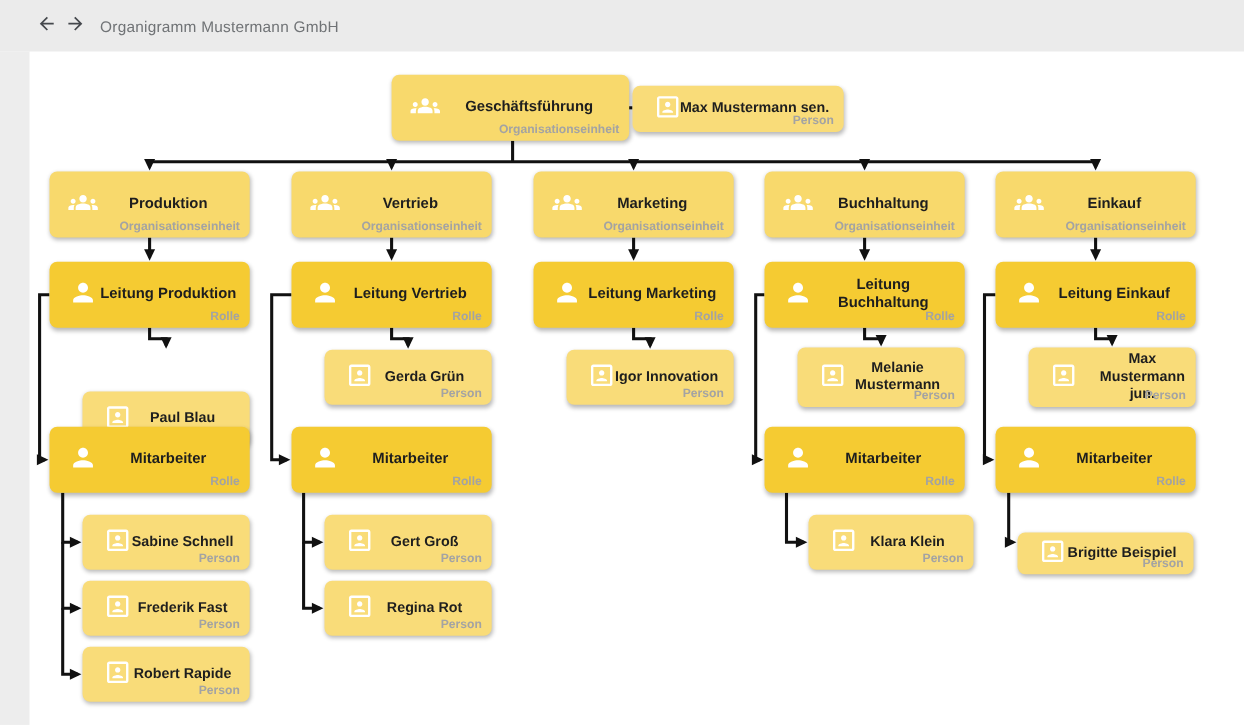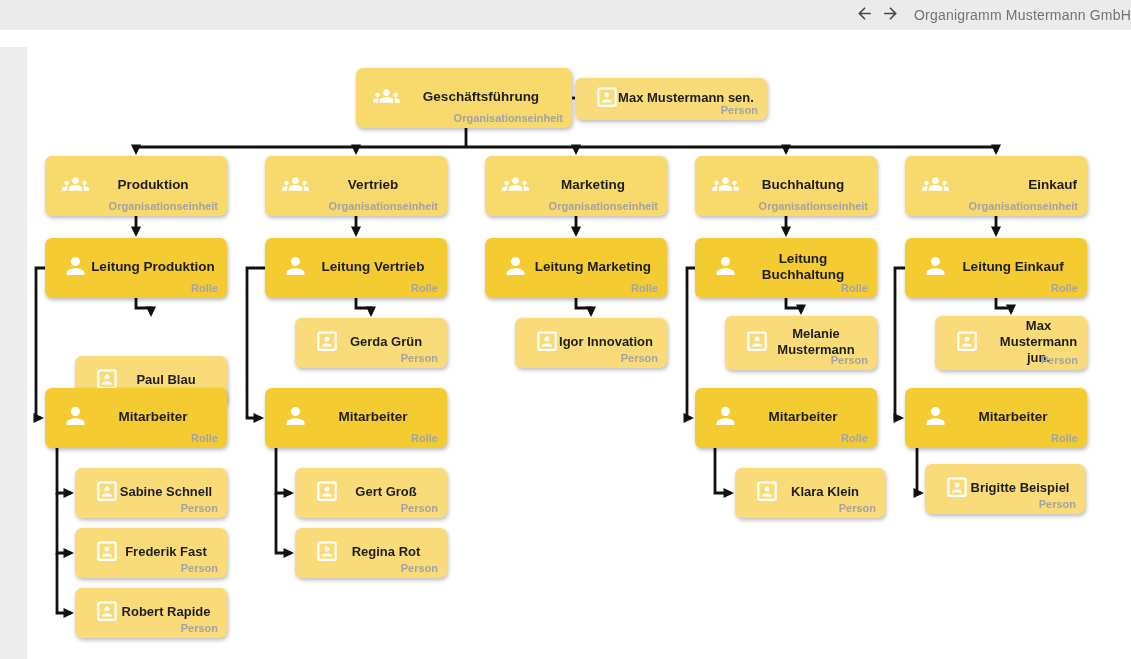--- a/index.html
+++ b/index.html
@@ -3,22 +3,22 @@
 <meta charset="utf-8">
 <style>
   html,body{margin:0;padding:0;}
   body{
     width:1131px;height:659px;position:relative;overflow:hidden;
     background:#ffffff;font-family:"Liberation Sans",sans-serif;
     -webkit-font-smoothing:antialiased;
   }
   
   .header{
-    position:absolute;left:0;top:0;width:1131px;height:30px;
-    background:#ebebeb;display:flex;align-items:center;justify-content:flex-end;
+    position:absolute;left:0;top:0;width:1131px;height:47px;
+    background:#ebebeb;display:flex;align-items:center;
   }
   .nav-btn{
     width:22px;height:22px;display:flex;align-items:center;justify-content:center;
     cursor:pointer;flex:0 0 auto;
   }
   .nav-btn svg{width:19px;height:19px;fill:#45484d;}
   .nav-back{margin-left:31px;}
   .nav-fwd{margin-left:4px;}
   .header-title{
     margin-left:12px;font-size:14px;color:#707376;letter-spacing:.2px;
@@ -166,21 +166,21 @@
     </div>
     <div class="node ou" style="left: 695px; top: 156px; width: 182px; height: 60px;">
       <span class="icon">
         <svg viewBox="0 0 24 24">
           <path fill="#ffffff" d="M12 12.75c1.63 0 3.07.39 4.24.9 1.08.48 1.76 1.56 1.76 2.73V18H6v-1.61c0-1.18.68-2.26 1.76-2.73 1.17-.52 2.61-.91 4.24-.91zM4 13c1.1 0 2-.9 2-2s-.9-2-2-2-2 .9-2 2 .9 2 2 2zm1.13 1.1c-.37-.06-.74-.1-1.13-.1-.99 0-1.93.21-2.78.58C.48 14.9 0 15.62 0 16.43V18h4.5v-1.61c0-.83.23-1.61.63-2.29zM20 13c1.1 0 2-.9 2-2s-.9-2-2-2-2 .9-2 2 .9 2 2 2zm4 3.43c0-.81-.48-1.53-1.22-1.85A6.95 6.95 0 0 0 20 14c-.39 0-.76.04-1.13.1.4.68.63 1.46.63 2.29V18H24v-1.57zM12 6c1.66 0 3 1.34 3 3s-1.34 3-3 3-3-1.34-3-3 1.34-3 3-3z"></path>
         </svg>
       </span>
       <div class="title">Buchhaltung</div>
       <div class="sub">Organisationseinheit</div>
     </div>
-    <div class="node ou" style="left: 905px; top: 156px; width: 182px; height: 60px; justify-content: flex-end;">
+    <div class="node ou" style="left: 905px; top: 156px; width: 182px; height: 60px;">
       <span class="icon">
         <svg viewBox="0 0 24 24">
           <path fill="#ffffff" d="M12 12.75c1.63 0 3.07.39 4.24.9 1.08.48 1.76 1.56 1.76 2.73V18H6v-1.61c0-1.18.68-2.26 1.76-2.73 1.17-.52 2.61-.91 4.24-.91zM4 13c1.1 0 2-.9 2-2s-.9-2-2-2-2 .9-2 2 .9 2 2 2zm1.13 1.1c-.37-.06-.74-.1-1.13-.1-.99 0-1.93.21-2.78.58C.48 14.9 0 15.62 0 16.43V18h4.5v-1.61c0-.83.23-1.61.63-2.29zM20 13c1.1 0 2-.9 2-2s-.9-2-2-2-2 .9-2 2 .9 2 2 2zm4 3.43c0-.81-.48-1.53-1.22-1.85A6.95 6.95 0 0 0 20 14c-.39 0-.76.04-1.13.1.4.68.63 1.46.63 2.29V18H24v-1.57zM12 6c1.66 0 3 1.34 3 3s-1.34 3-3 3-3-1.34-3-3 1.34-3 3-3z"></path>
         </svg>
       </span>
       <div class="title">Einkauf</div>
       <div class="sub">Organisationseinheit</div>
     </div>
     <div class="node role" style="left: 45px; top: 238px; width: 182px; height: 60px;">
       <span class="icon">
@@ -355,21 +355,21 @@
     </div>
     <div class="node person" style="left: 735px; top: 468px; width: 150px; height: 50px;">
       <span class="icon">
         <svg viewBox="0 0 24 24">
           <path fill="#ffffff" d="M19 3H5c-1.1 0-2 .9-2 2v14c0 1.1.9 2 2 2h14c1.1 0 2-.9 2-2V5c0-1.1-.9-2-2-2zm0 16H5V5h14v14zM12 12.25c1.24 0 2.25-1.01 2.25-2.25S13.24 7.75 12 7.75 9.75 8.76 9.75 10s1.01 2.25 2.25 2.25zm4.5 4.25c0-1.5-3-2.25-4.5-2.25s-4.5.75-4.5 2.25V17h9v-.5z"></path>
         </svg>
       </span>
       <div class="title">Klara Klein</div>
       <div class="sub">Person</div>
     </div>
-    <div class="node person" style="left: 925px; top: 464px; width: 160px; height: 50px; justify-content: center;">
+    <div class="node person" style="left: 925px; top: 484px; width: 160px; height: 38px; justify-content: center;">
       <span class="icon">
         <svg viewBox="0 0 24 24">
           <path fill="#ffffff" d="M19 3H5c-1.1 0-2 .9-2 2v14c0 1.1.9 2 2 2h14c1.1 0 2-.9 2-2V5c0-1.1-.9-2-2-2zm0 16H5V5h14v14zM12 12.25c1.24 0 2.25-1.01 2.25-2.25S13.24 7.75 12 7.75 9.75 8.76 9.75 10s1.01 2.25 2.25 2.25zm4.5 4.25c0-1.5-3-2.25-4.5-2.25s-4.5.75-4.5 2.25V17h9v-.5z"></path>
         </svg>
       </span>
       <div class="title">Brigitte Beispiel</div>
       <div class="sub">Person</div>
     </div>
   </div>
 

